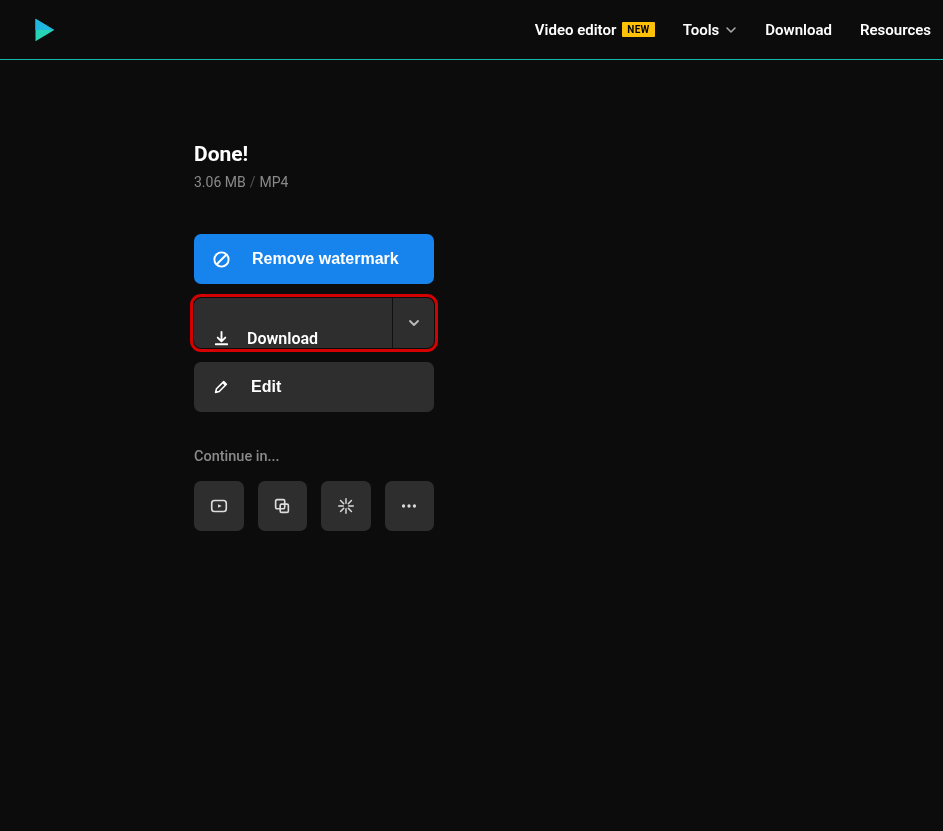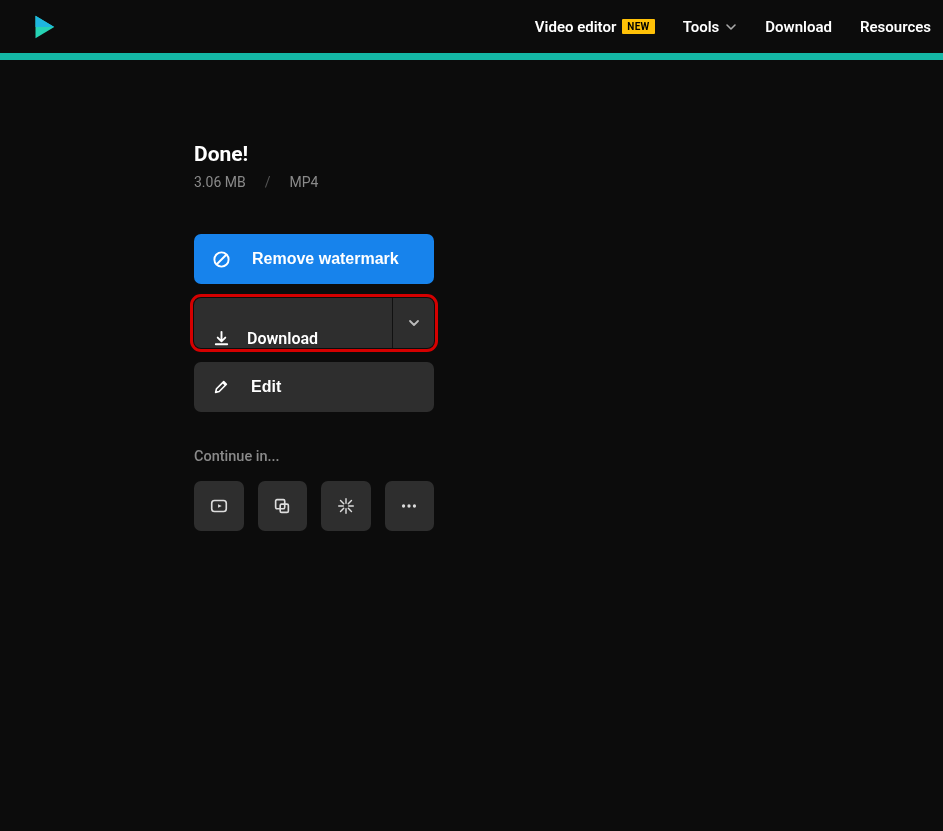--- a/index.html
+++ b/index.html
@@ -12,21 +12,21 @@
       overflow: hidden;
     }
 
     
     .header {
       height: 60px;
       display: flex;
       align-items: center;
       justify-content: space-between;
       padding: 0 12px 0 28px;
-      border-bottom: 7px solid #14b8a6;
+      border-bottom: 1px solid #14b8a6;
     }
     .logo {
       width: 30px;
       height: 30px;
       display: flex;
       align-items: center;
       justify-content: center;
     }
     .nav {
       display: flex;
@@ -172,21 +172,21 @@
     .done-title {
       font-size: 21px;
       font-weight: 700;
       margin-bottom: 8px;
     }
     .meta {
       font-size: 14px;
       color: #8a8a8a;
       margin-bottom: 44px;
       display: flex;
-      gap: 19px;
+      gap: 4px;
       align-items: center;
     }
     .meta .sep { color: #555; }
 
     .btn {
       width: 100%;
       height: 50px;
       border-radius: 7px;
       display: flex;
       align-items: center;

